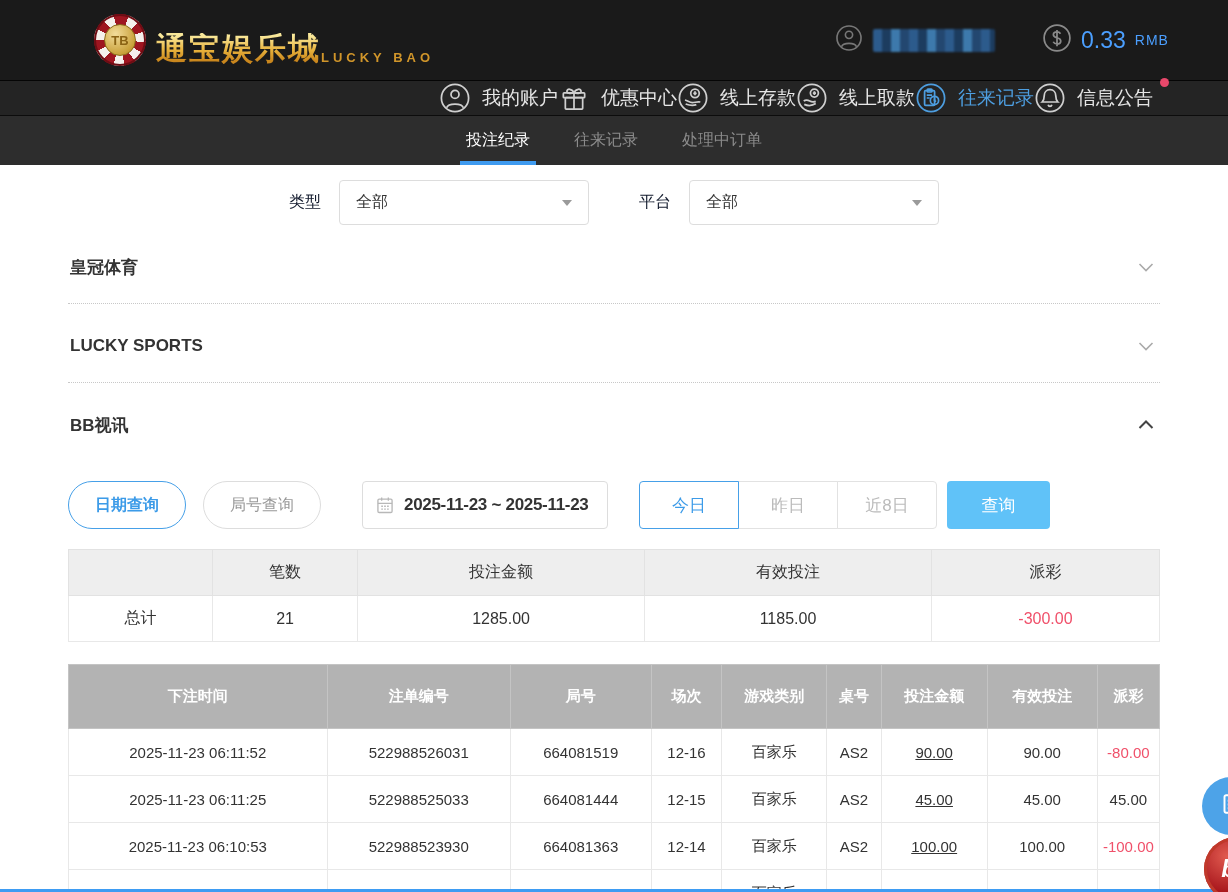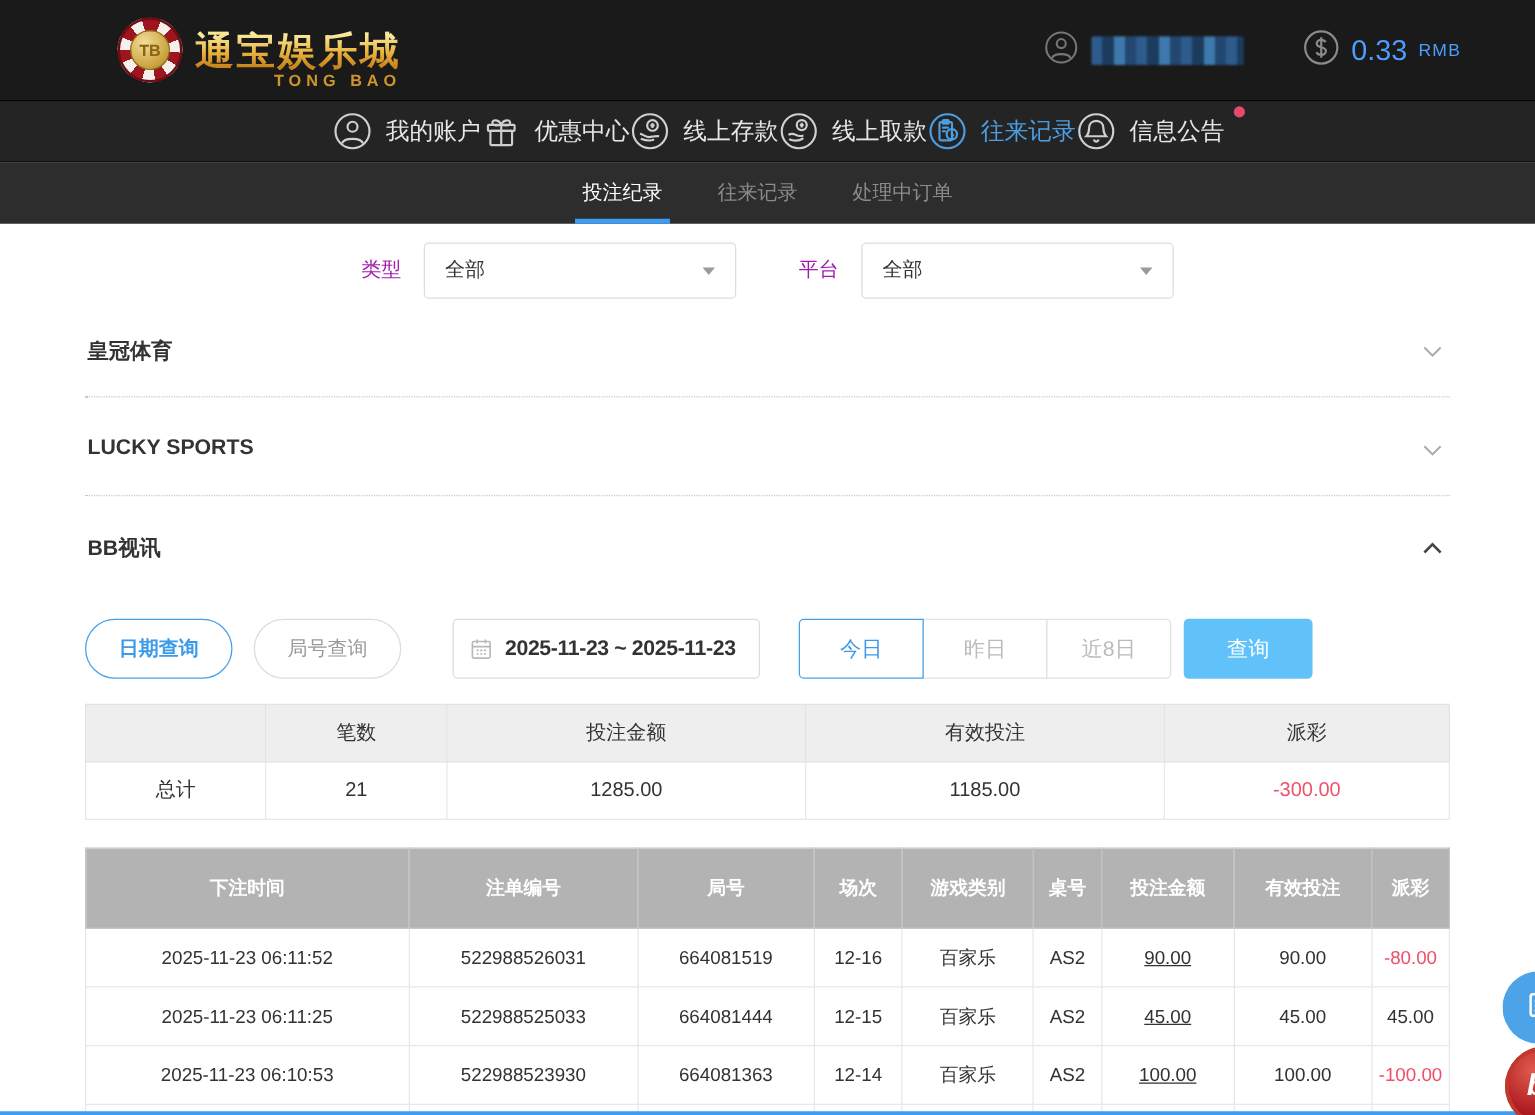--- a/index.html
+++ b/index.html
@@ -9,63 +9,63 @@
   
   .top-header { height:80px; background:#1a1a1a; position:relative; display:flex; align-items:center; }
   .logo { display:flex; align-items:center; gap:10px; margin-left:94px; }
   .chip { width:52px; height:52px; border-radius:50%;
     background:conic-gradient(#9e1520 0 20deg,#f5f0ec 20deg 45deg,#9e1520 45deg 70deg,#f5f0ec 70deg 95deg,#9e1520 95deg 120deg,#f5f0ec 120deg 145deg,#9e1520 145deg 170deg,#f5f0ec 170deg 195deg,#9e1520 195deg 220deg,#f5f0ec 220deg 245deg,#9e1520 245deg 270deg,#f5f0ec 270deg 295deg,#9e1520 295deg 320deg,#f5f0ec 320deg 345deg,#9e1520 345deg 360deg);
     display:flex; align-items:center; justify-content:center; box-shadow:0 0 0 2px #6e0d14 inset; }
   .chip-core { width:32px; height:32px; border-radius:50%;
     background:radial-gradient(circle at 35% 30%, #f2dc9a, #caa23c 70%, #a67c1e);
     border:1px solid #8a6a1a; display:flex; align-items:center; justify-content:center;
     color:#8a6314; font-weight:bold; font-size:13px; }
-  .logo-text { display:flex; flex-direction:column; line-height:1;margin-top:16px; }
+  .logo-text { display:flex; flex-direction:row; line-height:1;margin-top:16px; }
   .logo-title { font-size:31px; font-weight:bold;
     background:linear-gradient(180deg,#f9e89a 10%,#e8b23c 55%,#c9861d 90%);
     -webkit-background-clip:text; background-clip:text; color:transparent; letter-spacing:2px; }
   .logo-sub { font-size:13px; font-weight:bold; color:#d0952a; letter-spacing:4px; align-self:flex-end; margin-top:2px; }
   .user-area { position:absolute; left:835px; top:0; height:80px; display:flex; align-items:center; gap:10px; }
   .user-icon { color:#777; }
   .username-blur { width:122px; height:23px; border-radius:2px; filter:blur(1px);
     background:
       repeating-linear-gradient(90deg,#2e5f93 0 9px,#1d3e63 9px 18px,#3f7fb4 18px 27px,#244a75 27px 36px),
       #1d3e63;
     background-blend-mode:lighten; opacity:.95; }
   .balance-area { position:absolute; left:1042px; top:0; height:80px; display:flex; align-items:center; gap:9px; }
   .coin-icon { color:#8a8a8a; }
   .balance-amount { font-size:23px; color:#4b9fff; }
   .balance-currency { font-size:14px; color:#4b9fff; letter-spacing:1px; }
 
   
-  .nav-bar { height:50px; background:#242424; border-top:1px solid #050505; border-bottom:1px solid #0c0c0c;
-    display:flex; align-items:center; justify-content:center; padding:0 75px 0 92px; }
+  .nav-bar { height:36px; background:#242424; border-top:1px solid #050505; border-bottom:1px solid #0c0c0c;
+    display:flex; align-items:center; justify-content:flex-end; padding:0 75px 0 92px; }
   .nav-item { display:flex; align-items:center; gap:11px; color:#e6e6e6; font-size:19px; cursor:pointer; position:relative; }
   .nav-item .nav-icon { color:#cfcfcf; display:flex; }
   .nav-item.active { color:#4d9ee0; }
   .nav-item.active .nav-icon { color:#4d9ee0; }
   .badge-dot { position:absolute; right:-16px; top:-4px; width:9px; height:9px; border-radius:50%; background:#e8486b; }
 
   
   .tab-bar { height:49px; background:#2d2d2d; display:flex; align-items:center; justify-content:center; gap:44px; }
   .tab { font-size:16px; color:#8b8b8b; cursor:pointer; position:relative; height:49px; display:flex; align-items:center; }
   .tab.active { color:#fff; }
   .tab.active::after { content:""; position:absolute; left:-6px; right:-6px; bottom:0; height:4px; background:#3f9bf0; }
 
   
   .filter-row { margin-top:15px; display:flex; justify-content:center; align-items:center; gap:50px; }
   .filter-group { display:flex; align-items:center; gap:18px; }
-  .filter-label { font-size:16px; color:#a21caf; }
+  .filter-label { font-size:16px; color:#0f172a; }
   .select { width:250px; height:45px; border:1px solid #ddd; border-radius:4px; display:flex;
     align-items:center; justify-content:space-between; padding:0 16px; cursor:pointer; background:#fff; }
   .select-value { font-size:16px; color:#333; }
   .caret-down { width:0; height:0; border-left:5px solid transparent; border-right:5px solid transparent; border-top:6px solid #9a9a9a; }
 
   .sections { margin:0 68px; }
-  .section-row { display:flex; align-items:flex-start; justify-content:space-between; padding:30px 2px 24px 2px; cursor:pointer; }
+  .section-row { display:flex; align-items:center; justify-content:space-between; padding:30px 2px 24px 2px; cursor:pointer; }
   .section-row.bordered { border-bottom:1px dotted #c8c8c8; }
   .section-title { font-size:17px; font-weight:bold; color:#333; }
   .chev { color:#aaa; display:flex; }
   .chev.dark { color:#444; }
 
   .query-row { margin:28px 68px 0 68px; display:flex; align-items:center; height:32px; }
   .btn-pill { height:48px; border-radius:24px; border:1px solid #ddd; background:#fff; color:#999;
     font-size:16px; padding:0 26px; cursor:pointer; display:flex; align-items:center; }
   .btn-pill.active { border:1px solid #46a0e8; color:#3c9be8; font-weight:bold; }
   .btn-pill + .btn-pill { margin-left:17px; }
@@ -107,21 +107,21 @@
 </head>
 <body>
 
 <div class="top-header">
   <div class="logo">
     <div class="chip">
       <div class="chip-core">TB</div>
     </div>
     <div class="logo-text">
       <span class="logo-title">通宝娱乐城</span>
-      <span class="logo-sub">TONG BAO</span>
+      <span class="logo-sub">LUCKY BAO</span>
     </div>
   </div>
   <div class="user-area">
     <span class="user-icon">
       <svg width="28" height="28" viewBox="0 0 24 24" fill="none" stroke="currentColor" stroke-width="1.4">
         <circle cx="12" cy="12" r="10.3"></circle>
           <circle cx="12" cy="9.3" r="3.1"></circle>
         <path d="M5.6 19.4c1.2-3.8 11.6-3.8 12.8 0"></path>
       </svg>
     </span>

